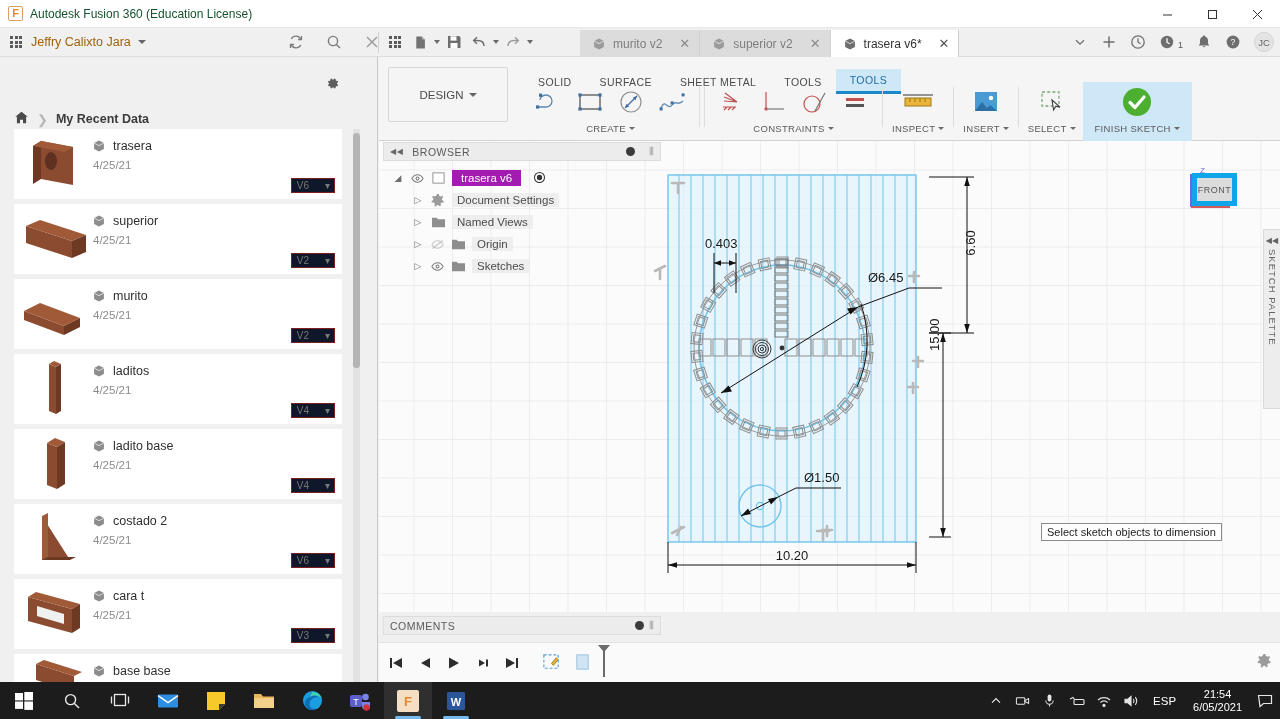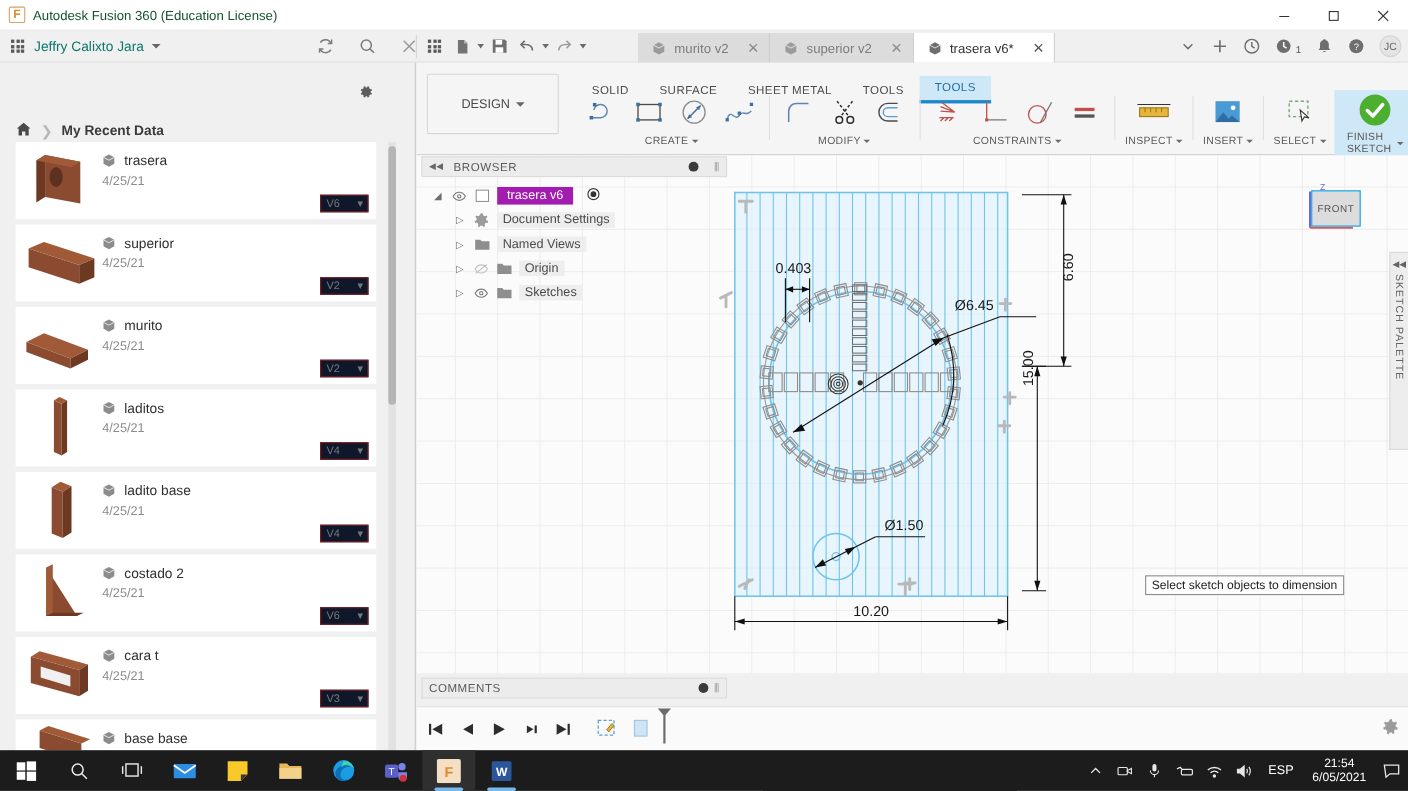--- a/index.html
+++ b/index.html
@@ -30,21 +30,21 @@
 
   
   .appbar {
     position:absolute; left:0; top:28px; width:1280px; height:29px;
     background:#f0f0f0; display:flex; align-items:center;
     border-bottom:1px solid #dcdcdc;
   }
   .grid9 { display:grid; grid-template-columns:repeat(3,3px); grid-template-rows:repeat(3,3px); gap:1.5px; }
   .grid9 i { background:#5a5a5a; display:block; width:3px; height:3px;}
   .ab-userwrap { display:flex; align-items:center; margin-left:9px; gap:7px; }
-  .ab-user { font-size:12.5px; color:#0f766e; }
+  .ab-user { font-size:12.5px; color:#a16207; }
   .caret { width:0;height:0;border-left:4px solid transparent;border-right:4px solid transparent;border-top:4.5px solid #666; }
   .ab-icons { position:absolute; left:288px; display:flex; align-items:center; gap:22px; }
   .ab-ico { color:#7b7b7b; width:16px; height:16px; display:flex; align-items:center; justify-content:center;}
   .ab-sep { position:absolute; left:378px; top:4px; width:1px; height:21px; background:#d2d2d2; }
 
   
   .qat { position:absolute; left:384px; display:flex; align-items:center; gap:3px; }
   .qat-btn { display:flex; align-items:center; justify-content:center; width:22px; height:22px; color:#6a6a6a;}
   .tiny-caret { width:0;height:0;border-left:3.5px solid transparent;border-right:3.5px solid transparent;border-top:4px solid #6a6a6a; }
 
@@ -153,21 +153,21 @@
 
   .tooltip {
     position:absolute; left:1041px; top:523px; background:#fdfdfd;
     border:1px solid #8c8c8c; font-size:11px; color:#1e1e1e; padding:2px 5px;
   }
 
   
   .viewcube { position:absolute; right:38px; top:22px; width:62px; height:60px; }
   .vc-face {
     position:absolute; left:12px; top:10px; width:45px; height:33px;
-    background:#dcdcdc; border:1px solid #0ea5e9;
+    background:#dcdcdc; border:5px solid #0ea5e9;
     display:flex; align-items:center; justify-content:center;
     font-size:9px; color:#555; letter-spacing:.5px;
   }
 
   
   .sketchpal {
     position:absolute; right:0; top:88px; width:17px; height:180px;
     background:#ededed; border:1px solid #dadada; border-right:none;
     display:flex; flex-direction:column; align-items:center; padding-top:6px; gap:4px;
   }
@@ -1021,46 +1021,20 @@
           </div>
         </div>
         <div class="glabel">
           <span>CREATE</span>
           <span class="caret" style="border-top-color:#6a6a6a;border-left-width:3px;border-right-width:3px;border-top-width:3.5px"></span>
         </div>
       </div>
 
       <div class="vsep"></div>
 
-      <div class="ribgroup">
-        <div class="icons">
-          <div class="ribbtn">
-            <svg width="30" height="26" viewBox="0 0 30 26" fill="none" stroke="#5b86b5" stroke-width="1.4">
-              <path d="M5 22V12a7 7 0 0 1 7-7h11"></path>
-            </svg>
-          </div>
-          <div class="ribbtn">
-            <svg width="30" height="26" viewBox="0 0 30 26" fill="none" stroke="#2d2d2d" stroke-width="1.4">
-              <path d="M8 3l10 13M22 3L12 16" stroke-dasharray="2.5 2"></path>
-              <circle cx="10" cy="20" r="3"></circle>
-                <circle cx="20" cy="20" r="3"></circle>
-            </svg>
-          </div>
-          <div class="ribbtn">
-            <svg width="30" height="26" viewBox="0 0 30 26" fill="none" stroke="#4a4a4a" stroke-width="1.3">
-              <path d="M22 5h-9a8 8 0 0 0 0 16h9"></path>
-              <path d="M22 9h-9a4 4 0 0 0 0 8h9" stroke="#5b9fd4"></path>
-            </svg>
-          </div>
-        </div>
-        <div class="glabel">
-          <span>MODIFY</span>
-          <span class="caret" style="border-top-color:#6a6a6a;border-left-width:3px;border-right-width:3px;border-top-width:3.5px"></span>
-        </div>
-      </div>
 
       <div class="vsep"></div>
 
       <div class="ribgroup">
         <div class="icons">
           <div class="ribbtn">
             <svg width="26" height="26" viewBox="0 0 26 26" fill="none" stroke="#c0504d" stroke-width="1.2">
               <path d="M6 4l12 9M5 8l13 5M5 12l13 1"></path>
                 <path d="M4 18h13M5 21l3-3M9 21l3-3M13 21l3-3"></path>
             </svg>

